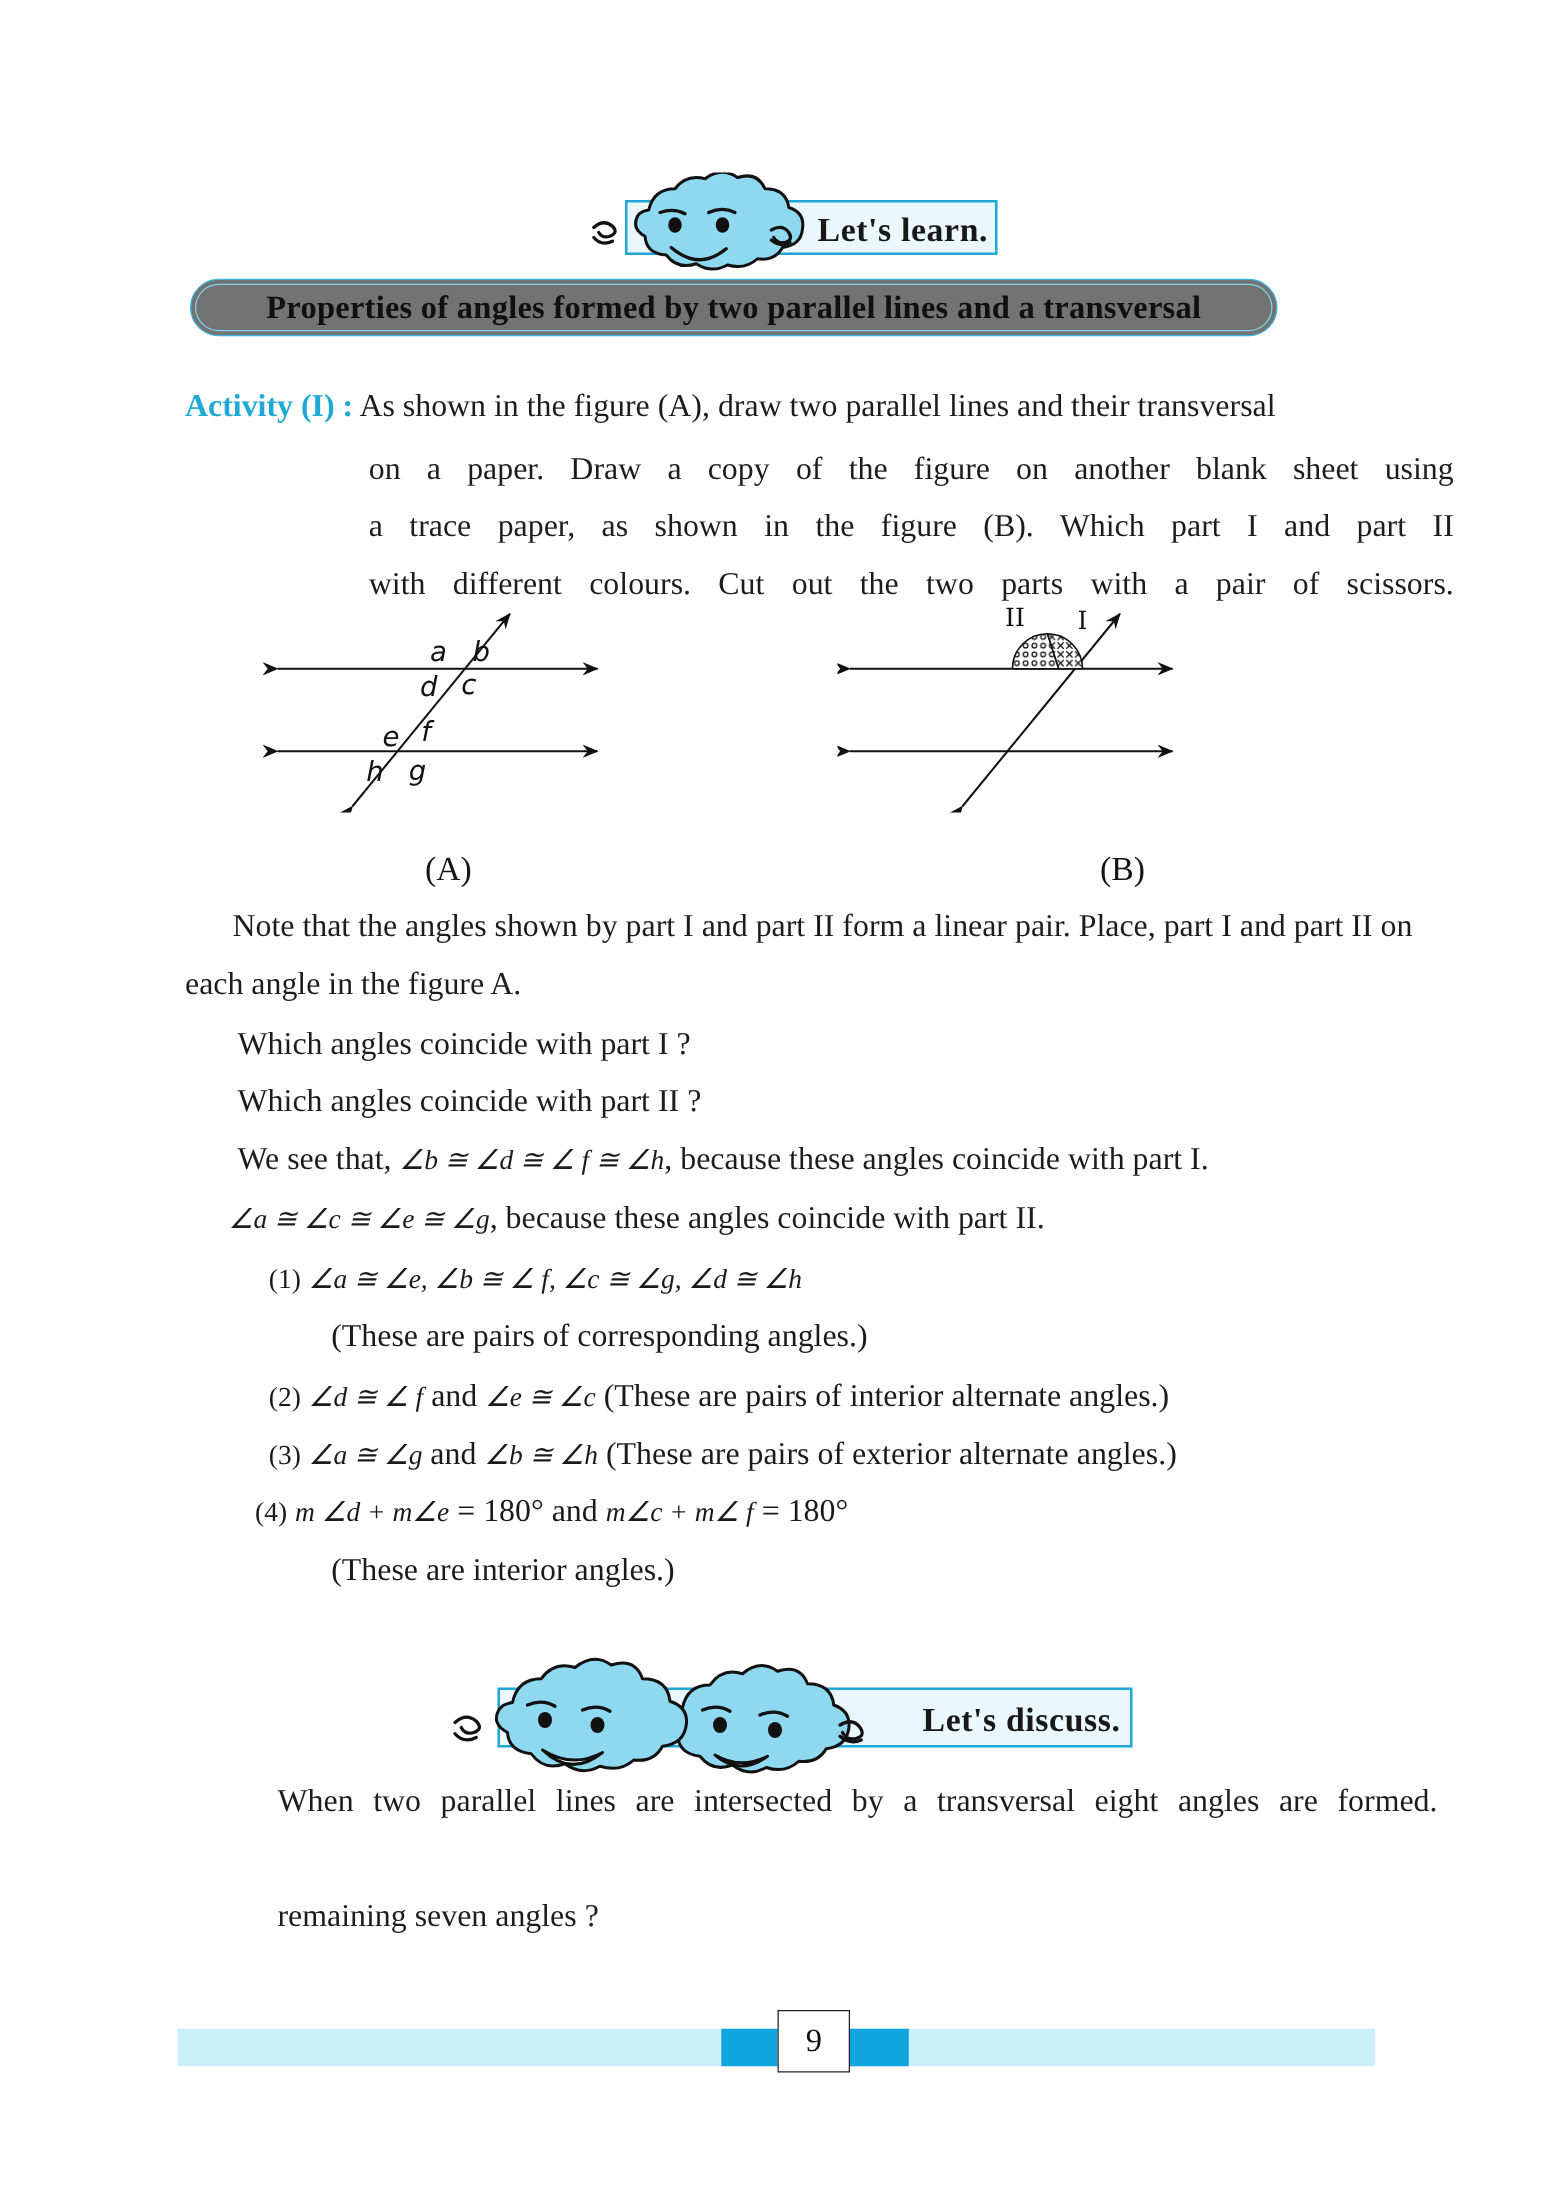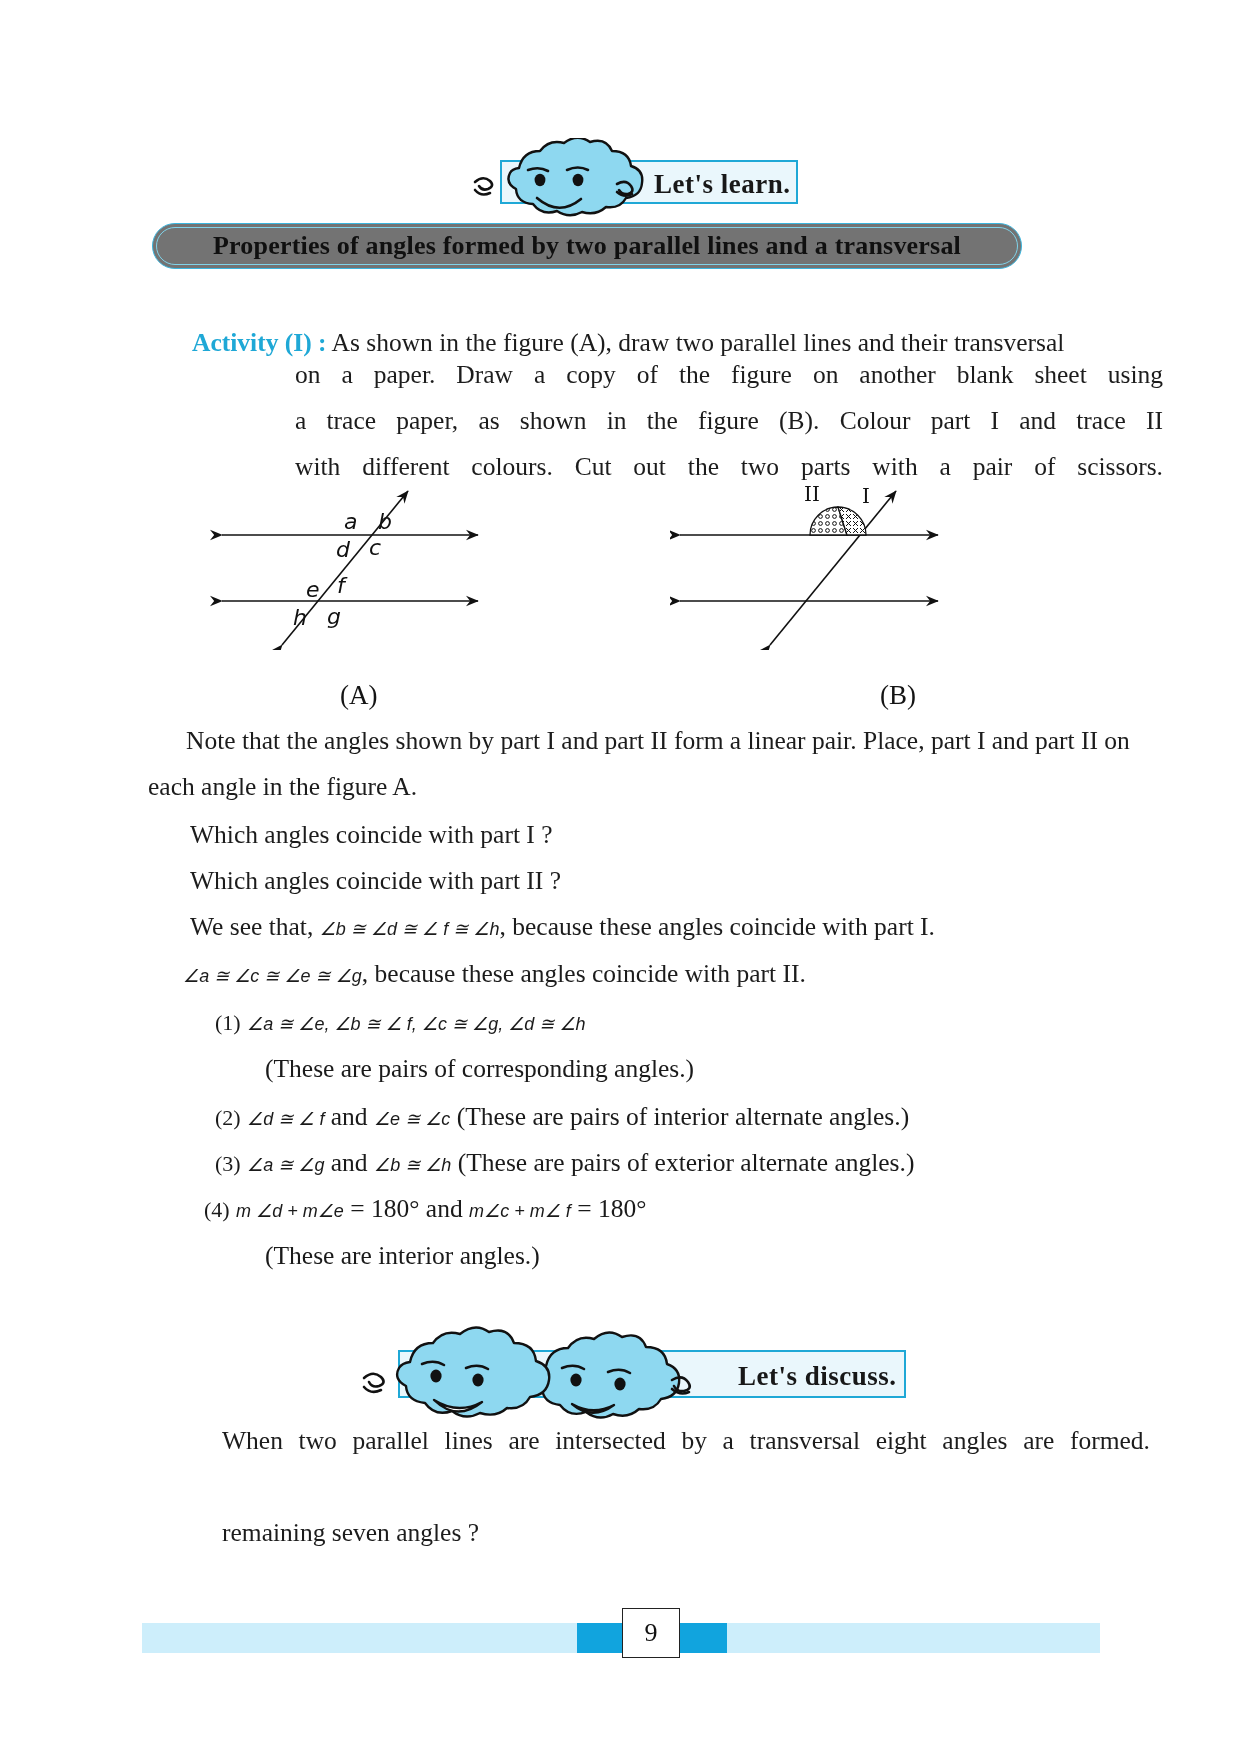--- a/index.html
+++ b/index.html
@@ -110,26 +110,26 @@
     font-size: 25.5px;
     line-height: 46px;
     color: #1c1c1c;
   }
   .just { text-align: justify; text-align-last: justify; }
   .lead-label {
     color: #1fa8d6;
     font-weight: bold;
   }
   .mathit {
-    font-family: Liberation Sans, sans-serif;
+    font-family: Liberation Serif, serif;
     font-style: italic;
-    font-size: 18px;
-  }
-
-  #activity-line1 { left: 148px; top: 320px; width: 1015px; margin-left: 44px; }
+    font-size: 22px;
+  }
+
+  #activity-line1 { left: 148px; top: 302px; width: 1015px; }
   #activity-l2 { left: 295px; top: 352px; width: 868px; }
   #activity-l3 { left: 295px; top: 398px; width: 868px; }
   #activity-l4 { left: 295px; top: 444px; width: 868px; }
 
   #note-para { left: 148px; top: 718px; width: 1015px; }
   #q1 { left: 190px; top: 812px; }
   #q2 { left: 190px; top: 858px; }
   #wesee1 { left: 190px; top: 904px; }
   #wesee2 { left: 183px; top: 951px; }
 
@@ -234,21 +234,21 @@
 
   <div id="section-title">
     <span class="title-text">Properties of angles formed by two parallel lines and a transversal</span>
   </div>
 
   <div class="para" id="activity-line1">
     <span class="lead-label">Activity (I) :</span>
     <span>As shown in the figure (A), draw two parallel lines and their transversal</span>
   </div>
   <div class="para just" id="activity-l2">on a paper. Draw a copy of the figure on another blank sheet using</div>
-  <div class="para just" id="activity-l3">a trace paper, as shown in the figure (B). Colour part I and trace II</div>
+  <div class="para just" id="activity-l3">a trace paper, as shown in the figure (B). Which part I and part II</div>
   <div class="para just" id="activity-l4">with different colours. Cut out the two parts with a pair of scissors.</div>
 
   <svg class="figure" id="figure-a" viewBox="0 0 310 165">
     <defs>
       <marker id="arrA" markerWidth="9" markerHeight="9" refX="7.5" refY="4.5" orient="auto">
         <path d="M8 4.5 L0 1.2 L2.6 4.5 L0 7.8 Z" fill="#111"></path>
       </marker>
     </defs>
     <g stroke="#111111" stroke-width="1.6" fill="none" marker-start="url(#arrA)" marker-end="url(#arrA)">
       <line x1="12" y1="50" x2="268" y2="50"></line>

